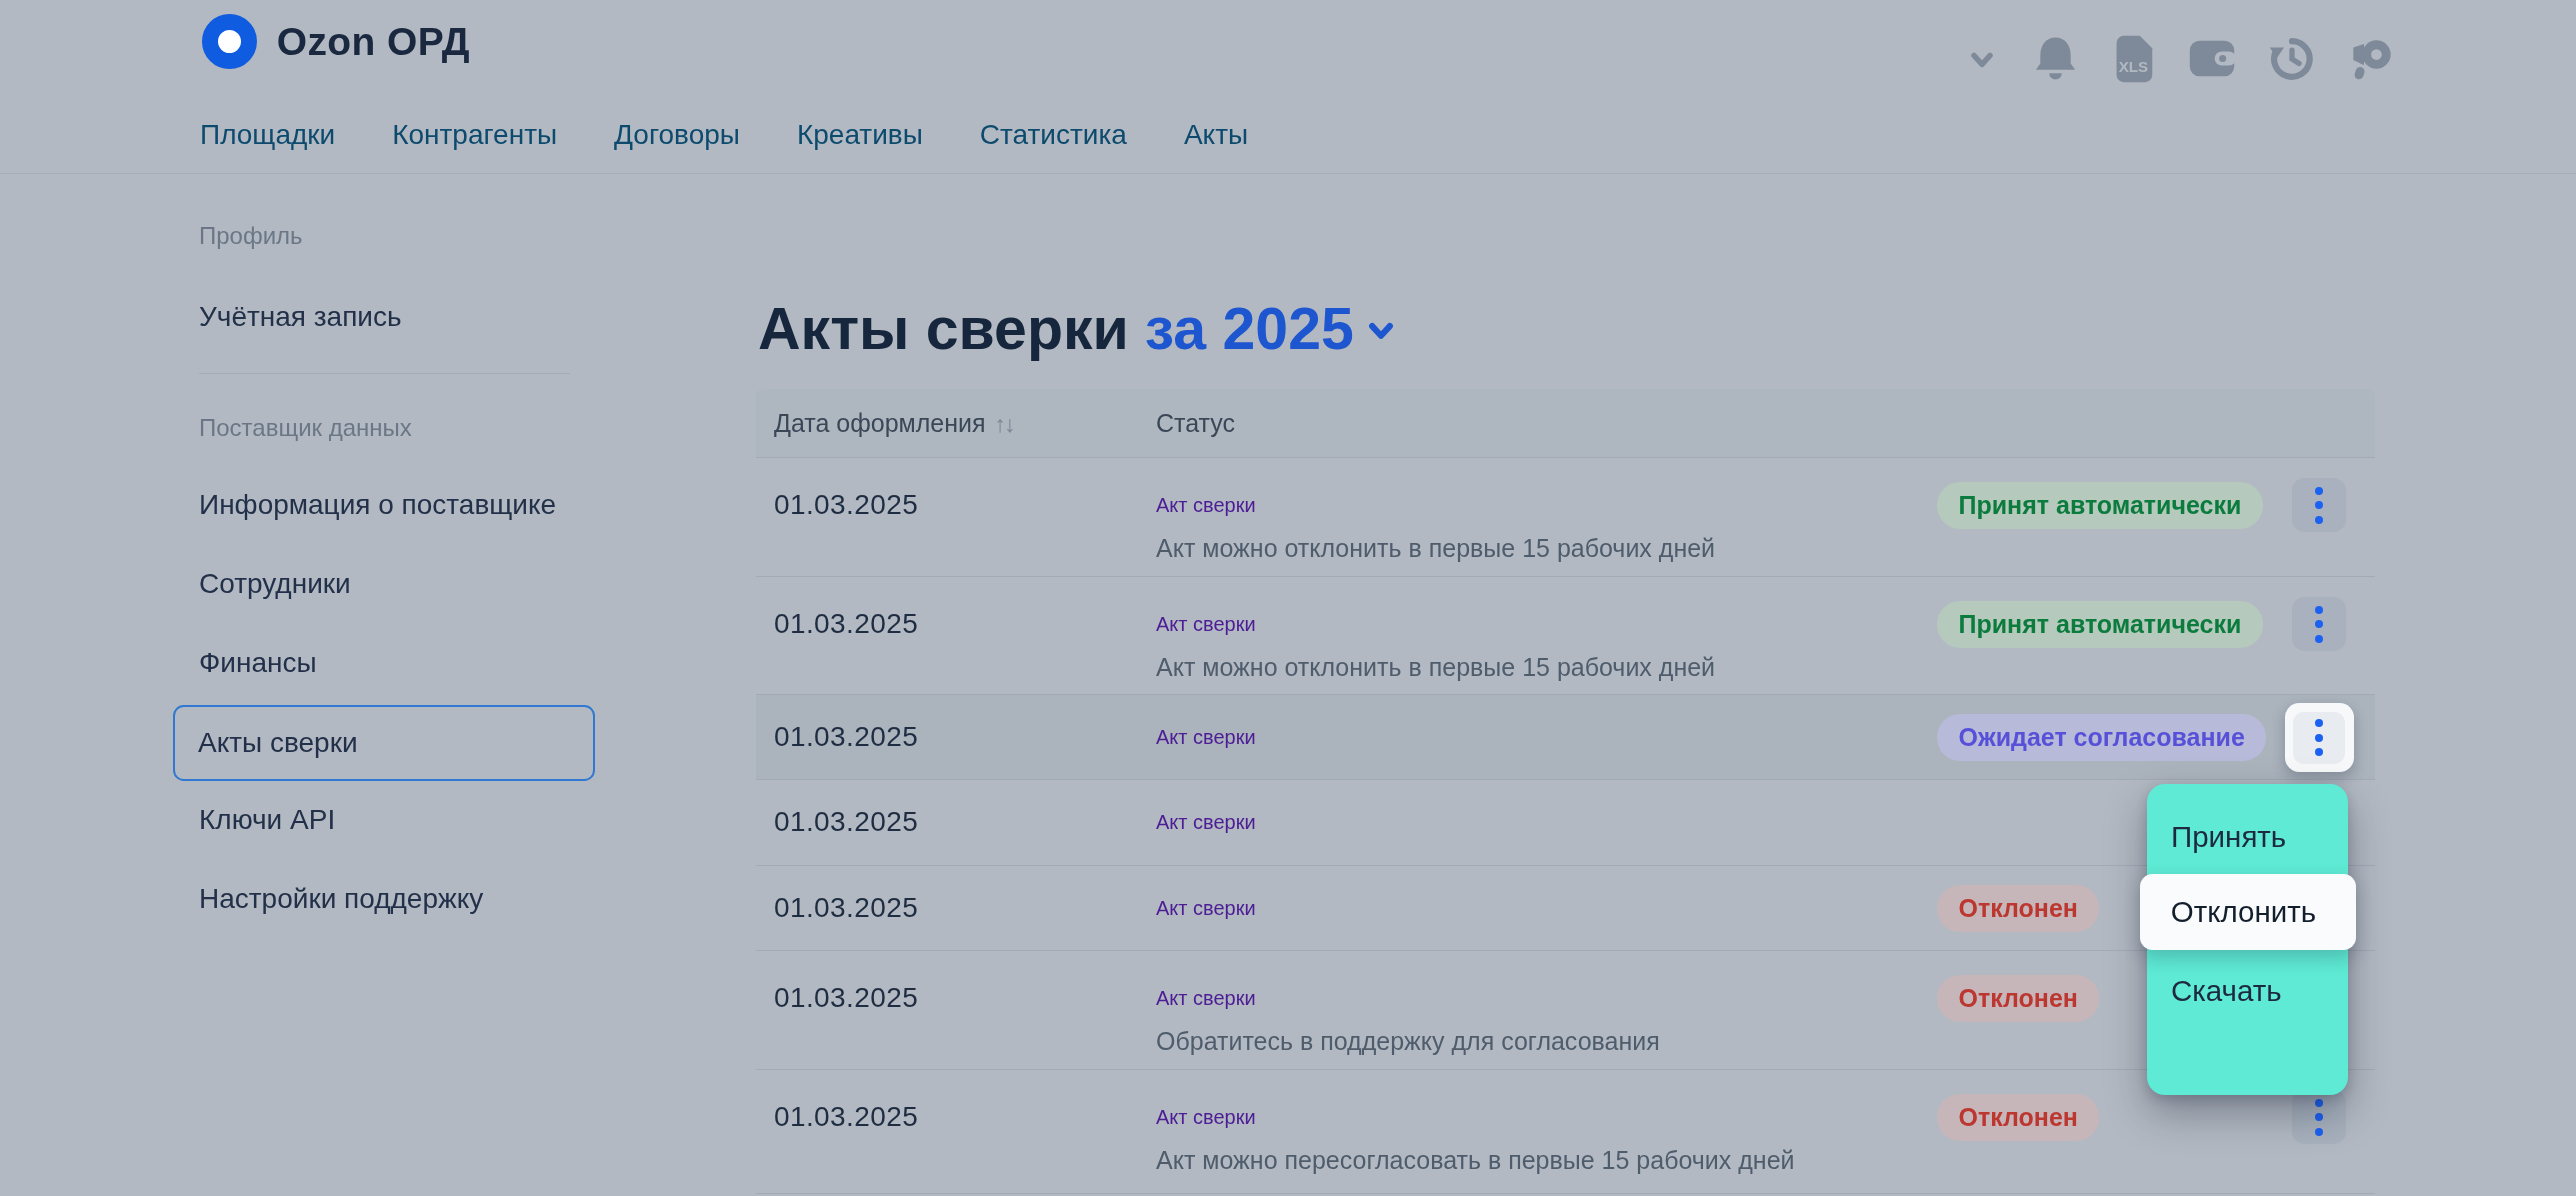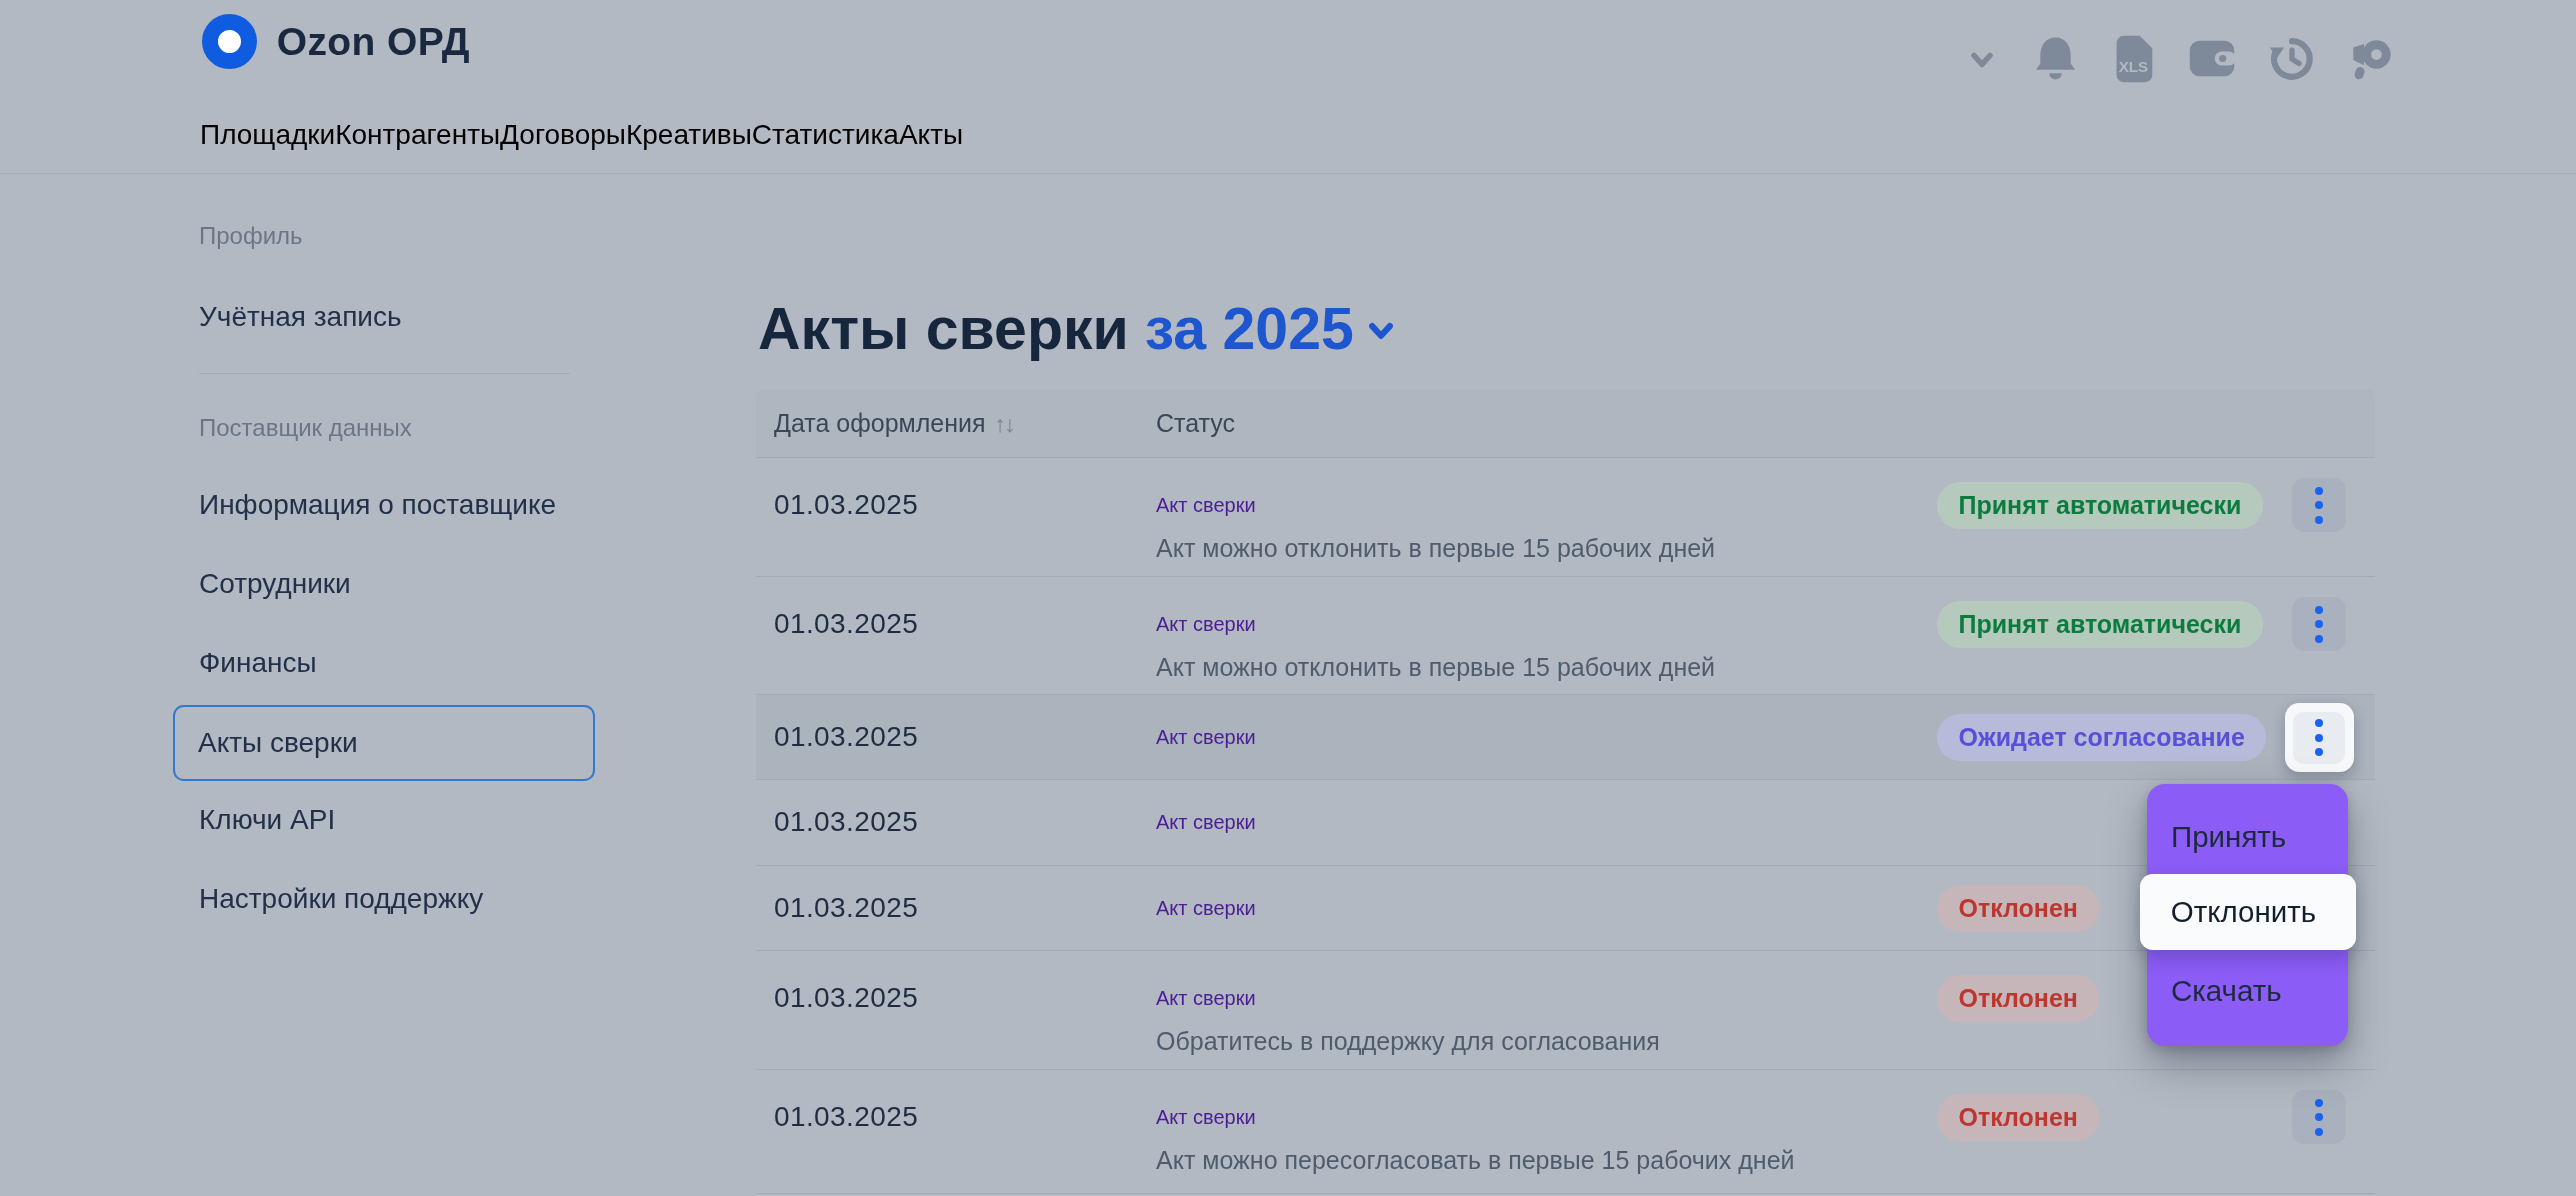--- a/index.html
+++ b/index.html
@@ -7,22 +7,22 @@
        font-family:"Liberation Sans", sans-serif;color:#1d2b40;}
   #app{position:relative;width:2576px;height:1197px;}
 
   
   .topbar{position:absolute;left:0;top:0;width:100%;height:174px;
           border-bottom:1.8px solid #a4adb8;box-sizing:border-box;}
   .brand{position:absolute;left:202px;top:14.3px;display:flex;align-items:center;gap:19.7px;}
   .logo{width:55px;height:55px;border-radius:50%;background:#ffffff;
         border:16px solid #0f5ce0;box-sizing:border-box;}
   .brand-name{font-size:39px;font-weight:700;color:#1b2940;letter-spacing:0.4px;}
-  .nav{position:absolute;left:200px;top:119px;display:flex;
-       font-size:28px;font-weight:500;color:#000000;}
+  .nav{position:absolute;left:200px;top:119px;display:flex;gap:57px;
+       font-size:28px;font-weight:500;color:#0c4a6e;}
   .nav-item{cursor:pointer;}
   .top-actions{position:absolute;left:1964px;top:27px;display:flex;align-items:center;gap:32px;height:63px;}
   .icon-btn{display:flex;align-items:center;justify-content:center;cursor:pointer;}
 
   
   .side-label{position:absolute;left:199px;font-size:24px;color:#6b7786;}
   .side-item{position:absolute;left:199px;font-size:28px;color:#223049;line-height:30px;cursor:pointer;}
   .side-divider{position:absolute;left:199px;width:371px;border-top:1.8px solid #a3abb6;}
   .side-selected{position:absolute;left:173px;top:705px;width:422px;height:76px;
                  border:2.7px solid #3078d2;border-radius:10.7px;box-sizing:border-box;
@@ -56,21 +56,21 @@
   .kebab{width:54px;height:54px;border-radius:12.5px;background:#a8b1bd;margin-top:-11.6px;
          display:flex;flex-direction:column;align-items:center;justify-content:center;gap:6.3px;cursor:pointer;}
   .dot{width:8px;height:8px;border-radius:50%;background:#1b61f2;}
   .kebab-active{width:69px;height:69px;border-radius:14.3px;background:#f7f8fa;margin-top:-19px;margin-left:-7.2px;
                 display:flex;align-items:center;justify-content:center;cursor:pointer;position:relative;z-index:4;
                 box-shadow:0 5.4px 14.3px rgba(20,30,48,0.25);}
   .kebab-inner{width:52px;height:52px;border-radius:10.7px;background:#e8ebef;
                display:flex;flex-direction:column;align-items:center;justify-content:center;gap:6.3px;}
 
   
-  .ctx-menu{position:absolute;left:2147px;top:784px;width:201px;height:262px;background:#8b5cf6;
+  .ctx-menu{position:absolute;left:2147px;top:784px;width:201px;height:311px;background:#5eead4;
             border-radius:18px;z-index:5;
             box-shadow:0 18px 40px rgba(20,30,48,0.35),0 3.6px 10.7px rgba(20,30,48,0.18);}
   .ctx-item{position:absolute;left:24px;font-size:29.5px;line-height:32px;color:#1d2a3d;cursor:pointer;white-space:nowrap;}
   .ctx-highlight{position:absolute;left:-7.2px;top:90px;width:216px;height:76px;background:#fafbfd;
                  border-radius:12.5px;display:flex;align-items:center;padding-left:31px;box-sizing:border-box;
                  font-size:29.5px;color:#141f2e;cursor:pointer;box-shadow:0 7.2px 18px rgba(20,30,48,0.22);}
 </style>
 </head>
 <body>
 

